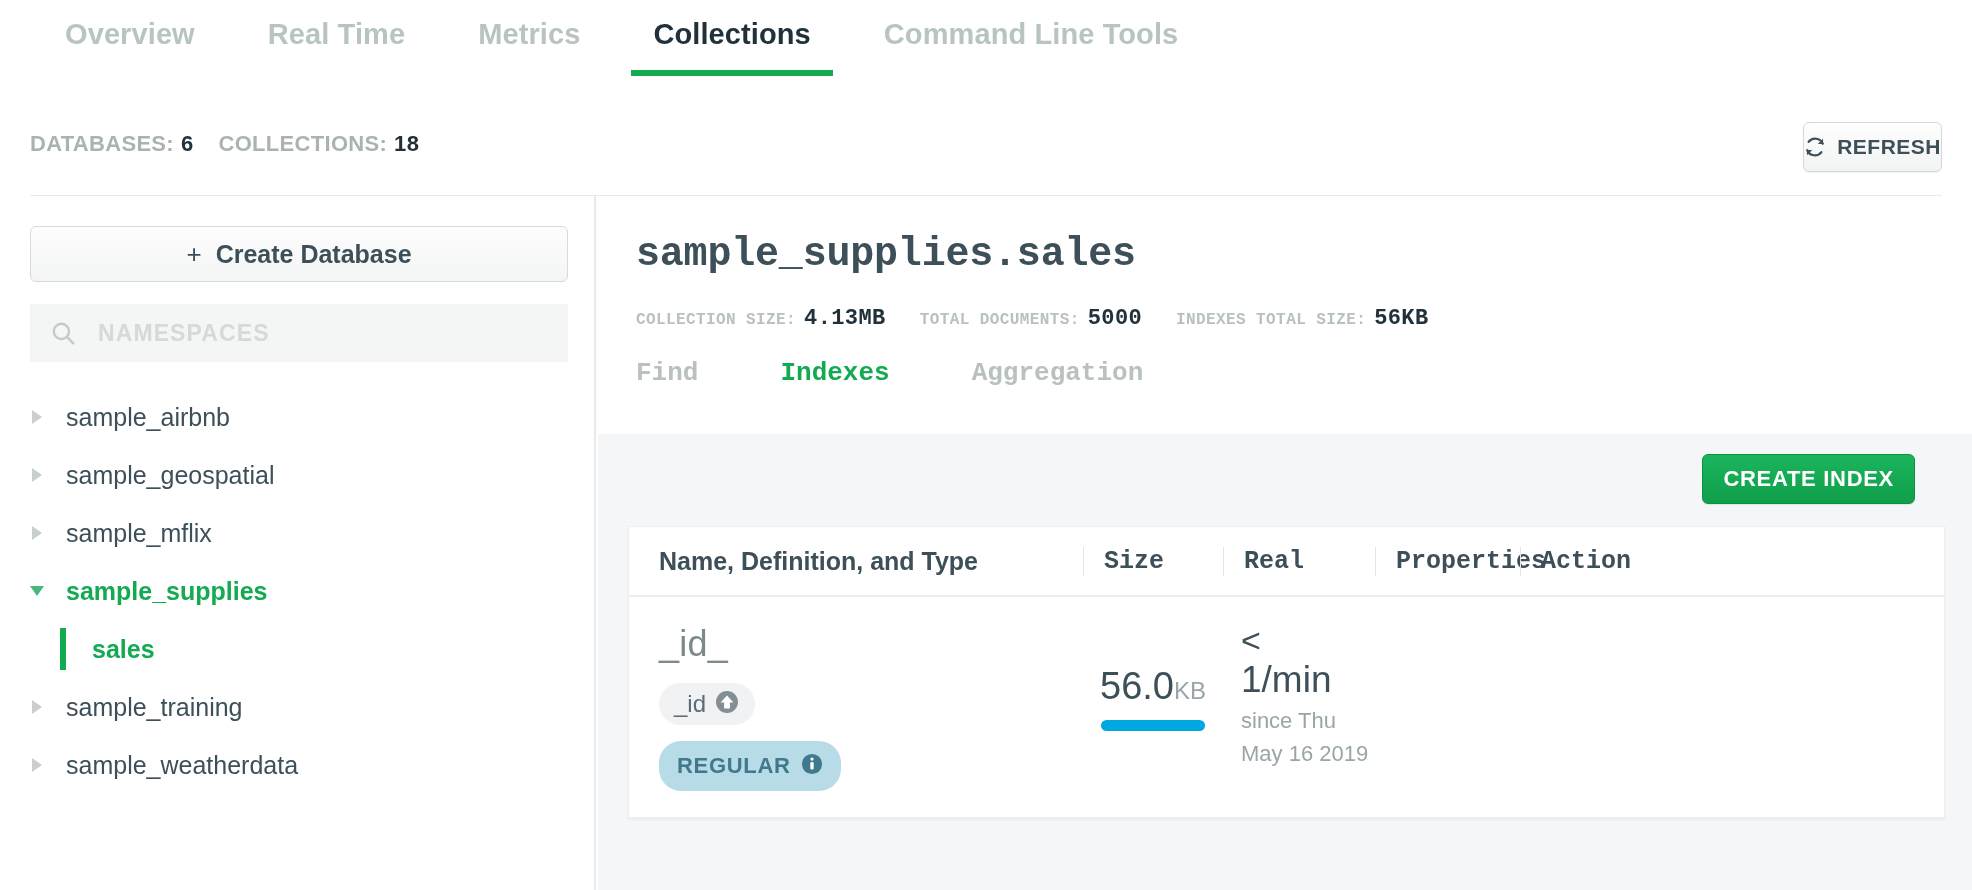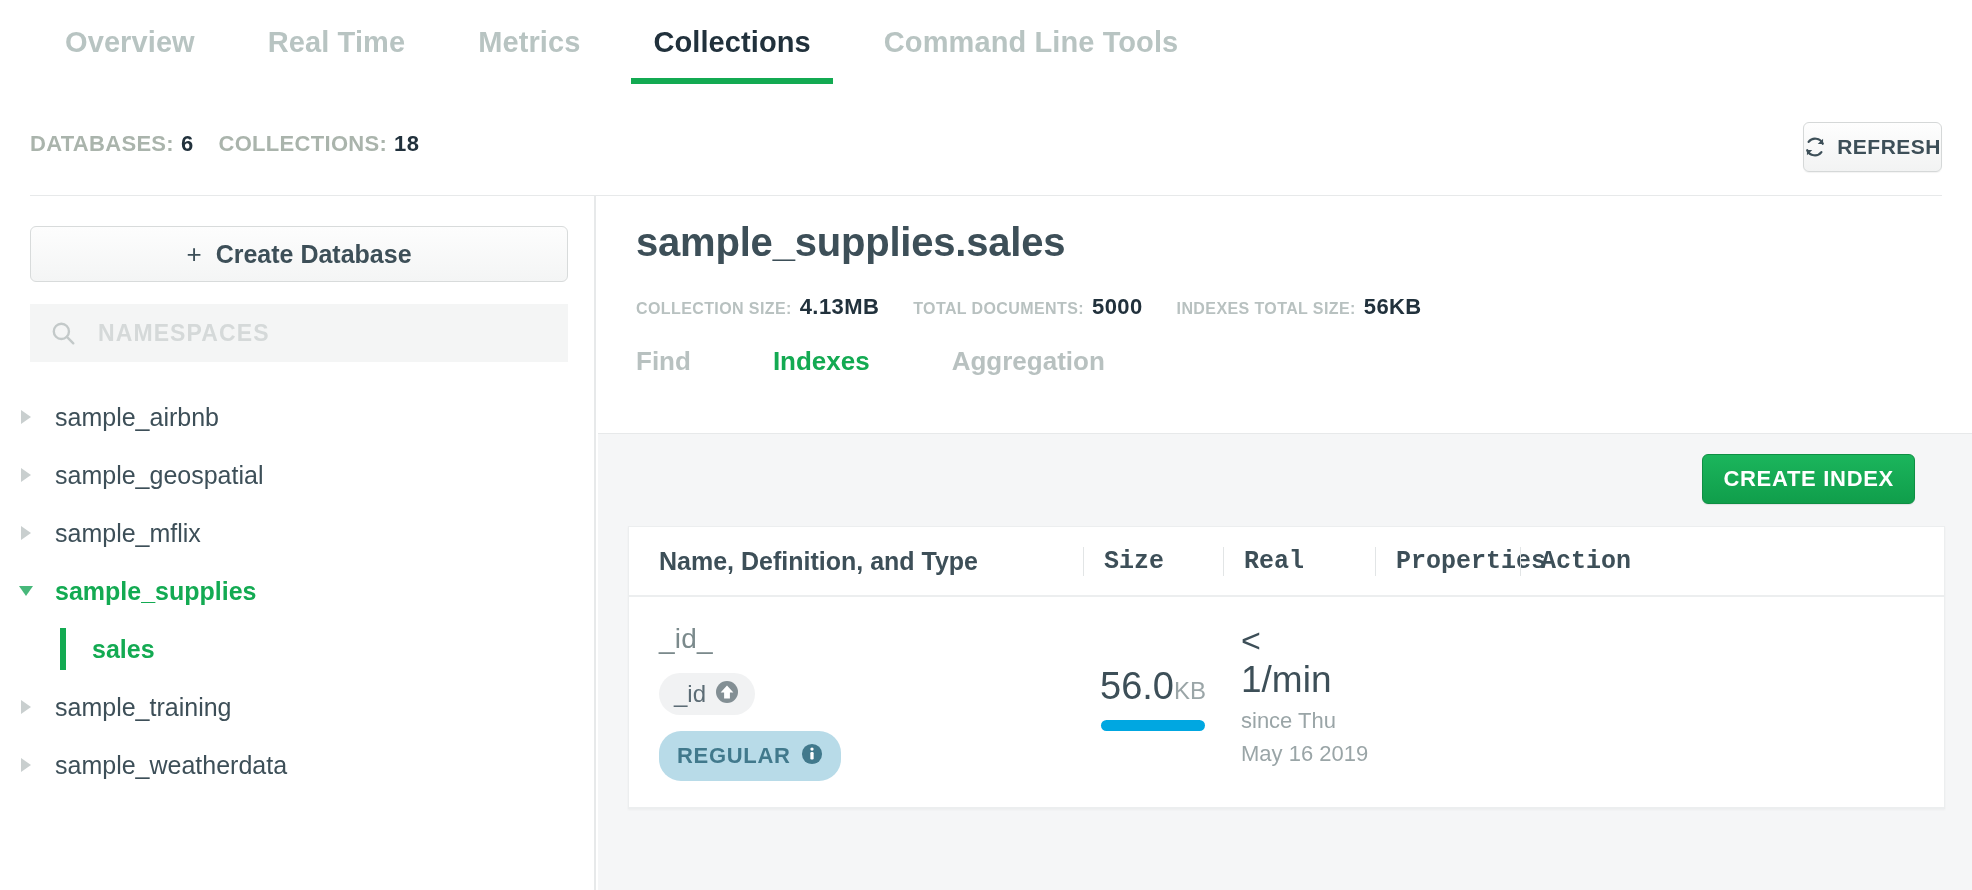--- a/index.html
+++ b/index.html
@@ -11,21 +11,21 @@
     height: 890px;
     background: #ffffff;
     font-family: "Liberation Sans", sans-serif;
     -webkit-font-smoothing: antialiased;
     overflow: hidden;
   }
 
   
   .topbar {
     position: absolute;
-    left: 0; top: 8px;
+    left: 0; top: 0;
     width: 1972px;
     height: 92px;
     background: #ffffff;
   }
   .topbar-inner {
     position: absolute;
     left: 30px; top: 0;
     right: 30px;
     height: 92px;
     border-bottom: 3px solid #e7e9ea;
@@ -167,21 +167,21 @@
     color: #d5d9d9;
     letter-spacing: 1.1px;
   }
   .search-icon { width: 26px; height: 26px; display:block; }
 
   .tree { position: absolute; left: 0; top: 192px; width: 596px; }
   .tree-row {
     display: flex;
     align-items: center;
     height: 58px;
-    padding-left: 15px;
+    padding-left: 26px;
     box-sizing: border-box;
     cursor: pointer;
   }
   .caret {
     width: 22px; height: 22px;
     margin-right: 18px;
     flex: 0 0 auto;
     display: flex; align-items: center; justify-content: center;
   }
   .caret svg { display:block; }
@@ -218,26 +218,27 @@
   .main {
     position: absolute;
     left: 598px; top: 196px;
     width: 1374px;
     height: 694px;
     background: #ffffff;
     overflow: hidden;
   }
   .coll-header {
     position: absolute;
-    left: 0; top: 0;
+    left: 0; top: 12px;
     width: 1374px;
     height: 238px;
     background: #ffffff;
     border-bottom: 1px solid #e7e9ea;
     box-sizing: border-box;
+    font-family: Liberation Mono, monospace;
   }
   .coll-title {
     position: absolute;
     left: 38px; top: 24px;
     font-size: 40px;
     font-weight: bold;
     color: #3d4f58;
     letter-spacing: -0.2px;
   }
   .coll-stats {
@@ -344,21 +345,21 @@
   .idx-row {
     display: flex;
     align-items: flex-start;
     padding: 22px 0 26px 30px;
     border-bottom: 1px solid #eceeef;
     box-sizing: border-box;
     min-height: 195px;
   }
   .cell-name { width: 424px; padding-top: 4px; }
   .idx-name {
-    font-size: 28px;
+    font-size: 36px;
     color: #7b8a8c;
     margin-bottom: 18px;
     letter-spacing: 0.2px;
   }
   .field-pill {
     display: inline-flex;
     align-items: center;
     gap: 9px;
     background: #f1f2f3;
     border-radius: 22px;

